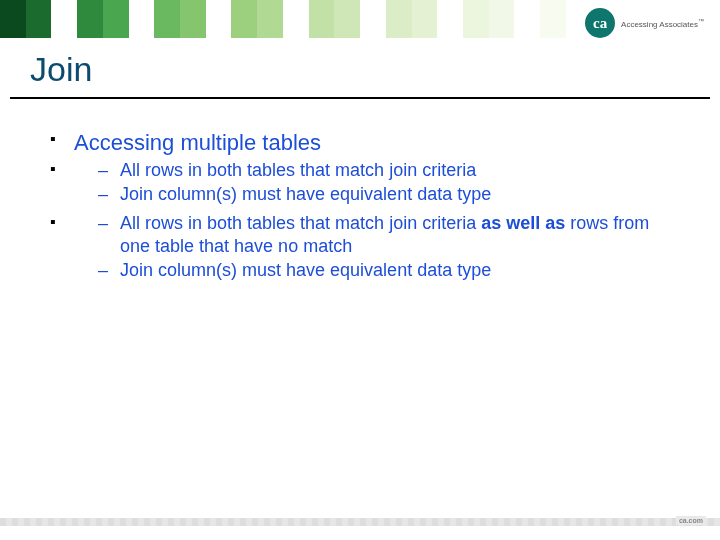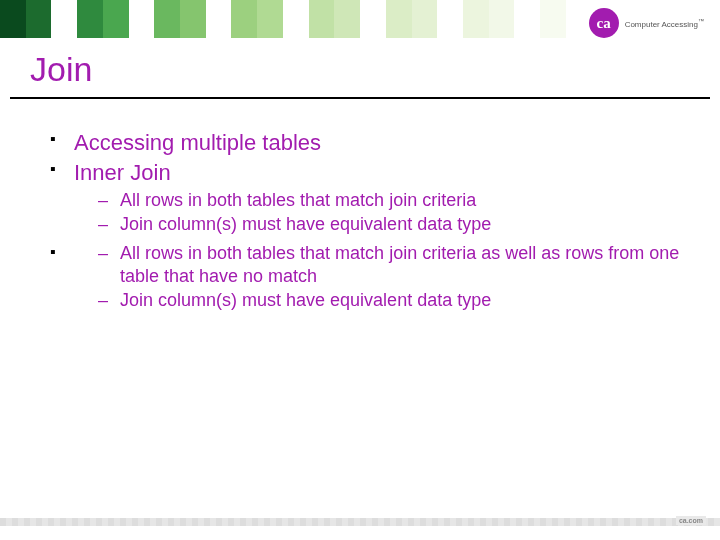--- a/index.html
+++ b/index.html
@@ -26,52 +26,52 @@
     right: 10px;
     display: flex;
     align-items: center;
     gap: 6px;
     background: #fff;
     padding: 2px 6px;
   }
   .ca-logo {
     width: 30px;
     height: 30px;
-    background: #a21caf;
+    background: #0f766e;
     border-radius: 50%;
     color: #fff;
     font-weight: bold;
     font-size: 15px;
     display: flex;
     align-items: center;
     justify-content: center;
     font-family: Georgia, serif;
   }
   .logo-text {
     font-size: 8px;
     color: #555;
     font-family: Arial, sans-serif;
   }
   .logo-text .tm { font-size: 6px; vertical-align: super; }
   .title-wrap {
     padding: 12px 30px 4px 30px;
   }
   .title {
     font-size: 34px;
-    color: #a21caf;
+    color: #0c4a6e;
     font-weight: normal;
   }
   .title-rule {
     border-bottom: 2px solid #000;
     margin: 4px 10px 0 10px;
   }
   .content {
     padding: 30px 40px 0 50px;
     font-size: 22px;
-    color: #a21caf;
+    color: #1d4ed8;
     line-height: 1.28;
   }
   .bullets { list-style: none; }
   .bullets > li {
     position: relative;
     padding-left: 24px;
     margin-bottom: 2px;
   }
   .bullets > li::before {
     content: "▪";
@@ -87,21 +87,21 @@
     padding-left: 22px;
     font-size: 18px;
     margin-bottom: 1px;
   }
   .sub > li::before {
     content: "–";
     position: absolute;
     left: 0;
     top: 0;
   }
-  .bold { font-weight: normal; }
+  .bold { font-weight: bold; }
   .footer-bar {
     position: absolute;
     bottom: 14px;
     left: 0;
     right: 0;
     height: 8px;
     background: repeating-linear-gradient(90deg, #ddd 0 6px, #e6e6e6 6px 12px);
   }
   .footer-text {
     position: absolute;
@@ -144,33 +144,33 @@
     <div class="sq" style="background: rgb(255, 255, 255);"></div>
     <div class="sq" style="background: rgb(255, 255, 255);"></div>
     <div class="sq" style="background: rgb(255, 255, 255);"></div>
     <div class="sq" style="background: rgb(255, 255, 255);"></div>
     <div class="sq" style="background: rgb(255, 255, 255);"></div>
   </div>
 
 <div class="logo-area">
   <div class="ca-logo">ca</div>
   <div class="logo-text">
-    <span>Computer Accessing</span><span class="tm">™</span>
+    <span>Accessing Associates</span><span class="tm">™</span>
   </div>
 </div>
 
 <div class="title-wrap">
   <h1 class="title">Join</h1>
 </div>
 <div class="title-rule"></div>
 
 <div class="content">
   <ul class="bullets" id="bullets">
       <li><span>Accessing multiple tables</span></li>
-      <li><span>Inner Join</span><ul class="sub">
+      <li><ul class="sub">
           <li>All rows in both tables that match join criteria</li>
           <li>Join column(s) must have equivalent data type</li>
         </ul></li>
       <li><ul class="sub">
           <li><span>All rows in both tables that match join criteria </span><span class="bold">as well as</span><span> rows from one table that have no match</span></li>
           <li>Join column(s) must have equivalent data type</li>
         </ul></li>
     </ul>
 </div>
 

